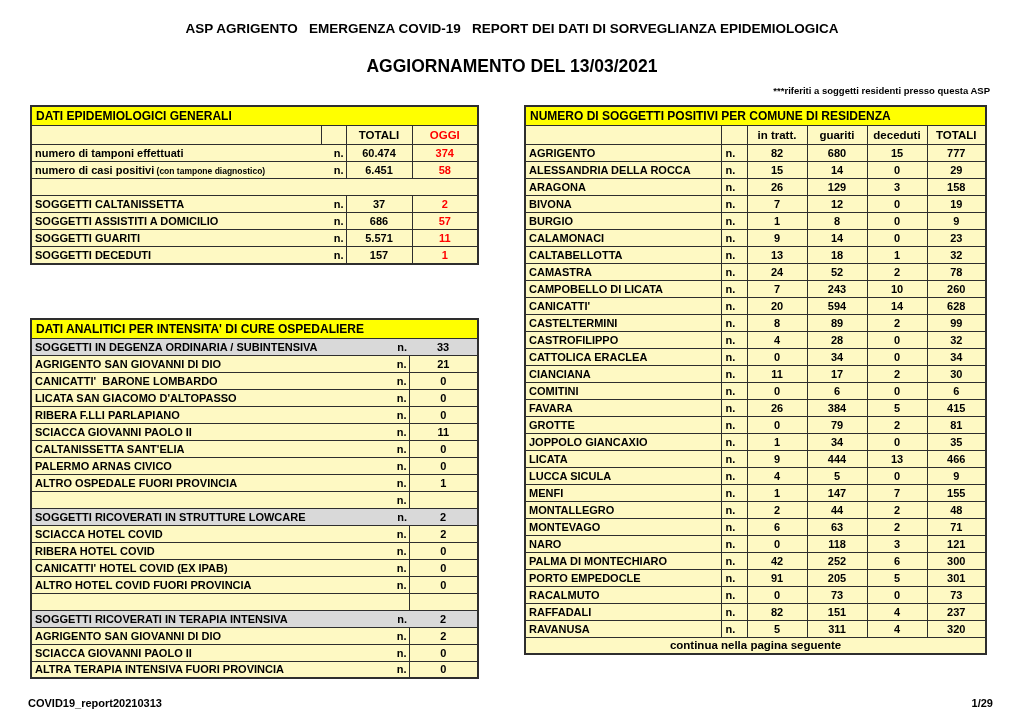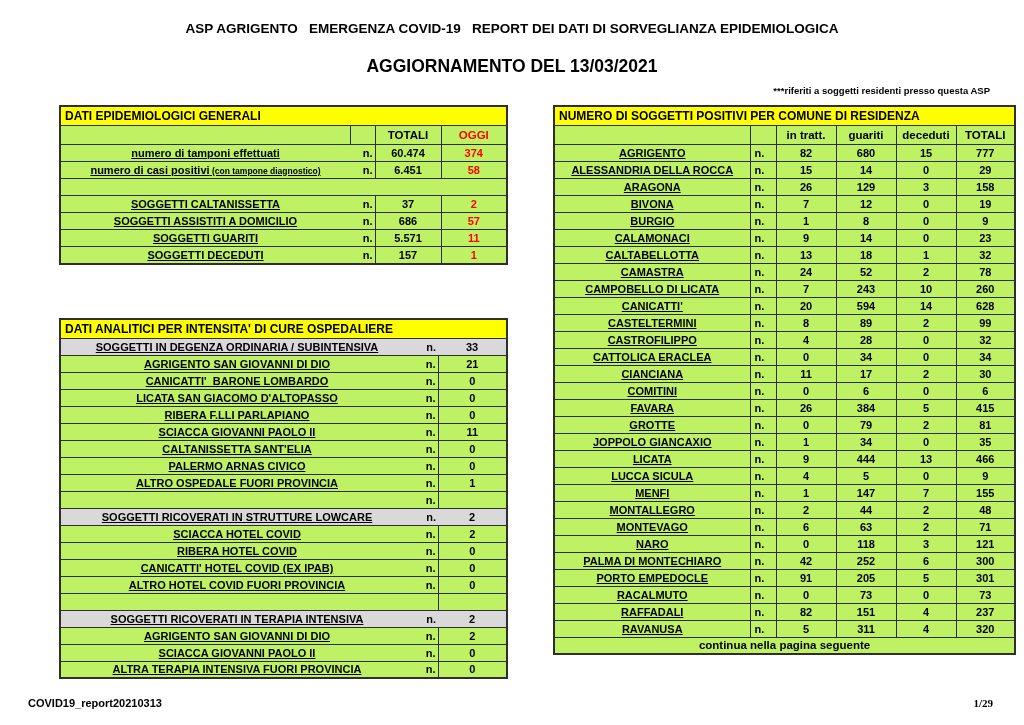--- a/index.html
+++ b/index.html
@@ -8,49 +8,49 @@
     width:1024px; height:725px; background:#ffffff; position:relative; overflow:hidden;
     font-family:"Liberation Sans", sans-serif; font-weight:700; color:#000;
   }
   .doc-title   { position:absolute; top:21px; left:0; width:1024px; text-align:center;
                  font-size:13.5px; white-space:pre; }
   .doc-subtitle{ position:absolute; top:56px; left:0; width:1024px; text-align:center;
                  font-size:17.5px; }
   .doc-note    { position:absolute; top:85px; right:34px; font-size:9.5px; }
 
   table { position:absolute; border-collapse:collapse; table-layout:fixed;
-          border:2px solid #2e2e2e; background:#bef264;margin-left:29px; }
+          border:2px solid #2e2e2e; background:#fef9c3; }
   td { border:1px solid #2e2e2e; font-size:11px; padding:0 3px; white-space:pre;
        overflow:hidden; height:17px; }
 
   #general  { left:30px;  top:105px; width:447px; height:160px; }
   #hospital { left:30px;  top:318px; width:447px; height:278px; }
   #comuni   { left:524px; top:105px; width:461px; height:490px; }
 
   .t-title td { background:#FFFF00; font-size:12px; text-align:left; padding-left:4px; height:19px; }
   .r-header td { text-align:center; font-size:11.5px; height:19px; }
   .h-oggi { color:#FF0000; }
 
-  .c-label { text-align:center;text-decoration:underline; }
+  .c-label { text-align:left; }
   .sub { font-size:8.5px; }
   .c-n   { text-align:right; padding-right:2px; border-left-style:hidden; }
   .c-num { text-align:center; }
   .c-oggi{ text-align:center; color:#FF0000; }
 
   .r-section td { background:#D9D9D9; }
   .r-section .c-n  { border-right-style:hidden; }
   .r-section .c-val{ border-left-style:hidden; }
   .c-val { text-align:center; }
 
   .c-cn { text-align:left; padding-left:4px; }
 
   .continua td { text-align:center; font-size:11.5px; }
 
   .footer-left  { position:absolute; left:28px;  top:697px; font-size:11px; }
-  .footer-right { position:absolute; right:31px; top:697px; font-size:11px;font-family:Liberation Serif, serif; }
+  .footer-right { position:absolute; right:31px; top:697px; font-size:11px; }
 </style>
 </head>
 <body>
 
 <div>
 
   <div class="doc-title">ASP AGRIGENTO   EMERGENZA COVID-19   REPORT DEI DATI DI SORVEGLIANZA EPIDEMIOLOGICA</div>
   <div class="doc-subtitle">AGGIORNAMENTO DEL 13/03/2021</div>
   <div class="doc-note">***riferiti a soggetti residenti presso questa ASP</div>
 

